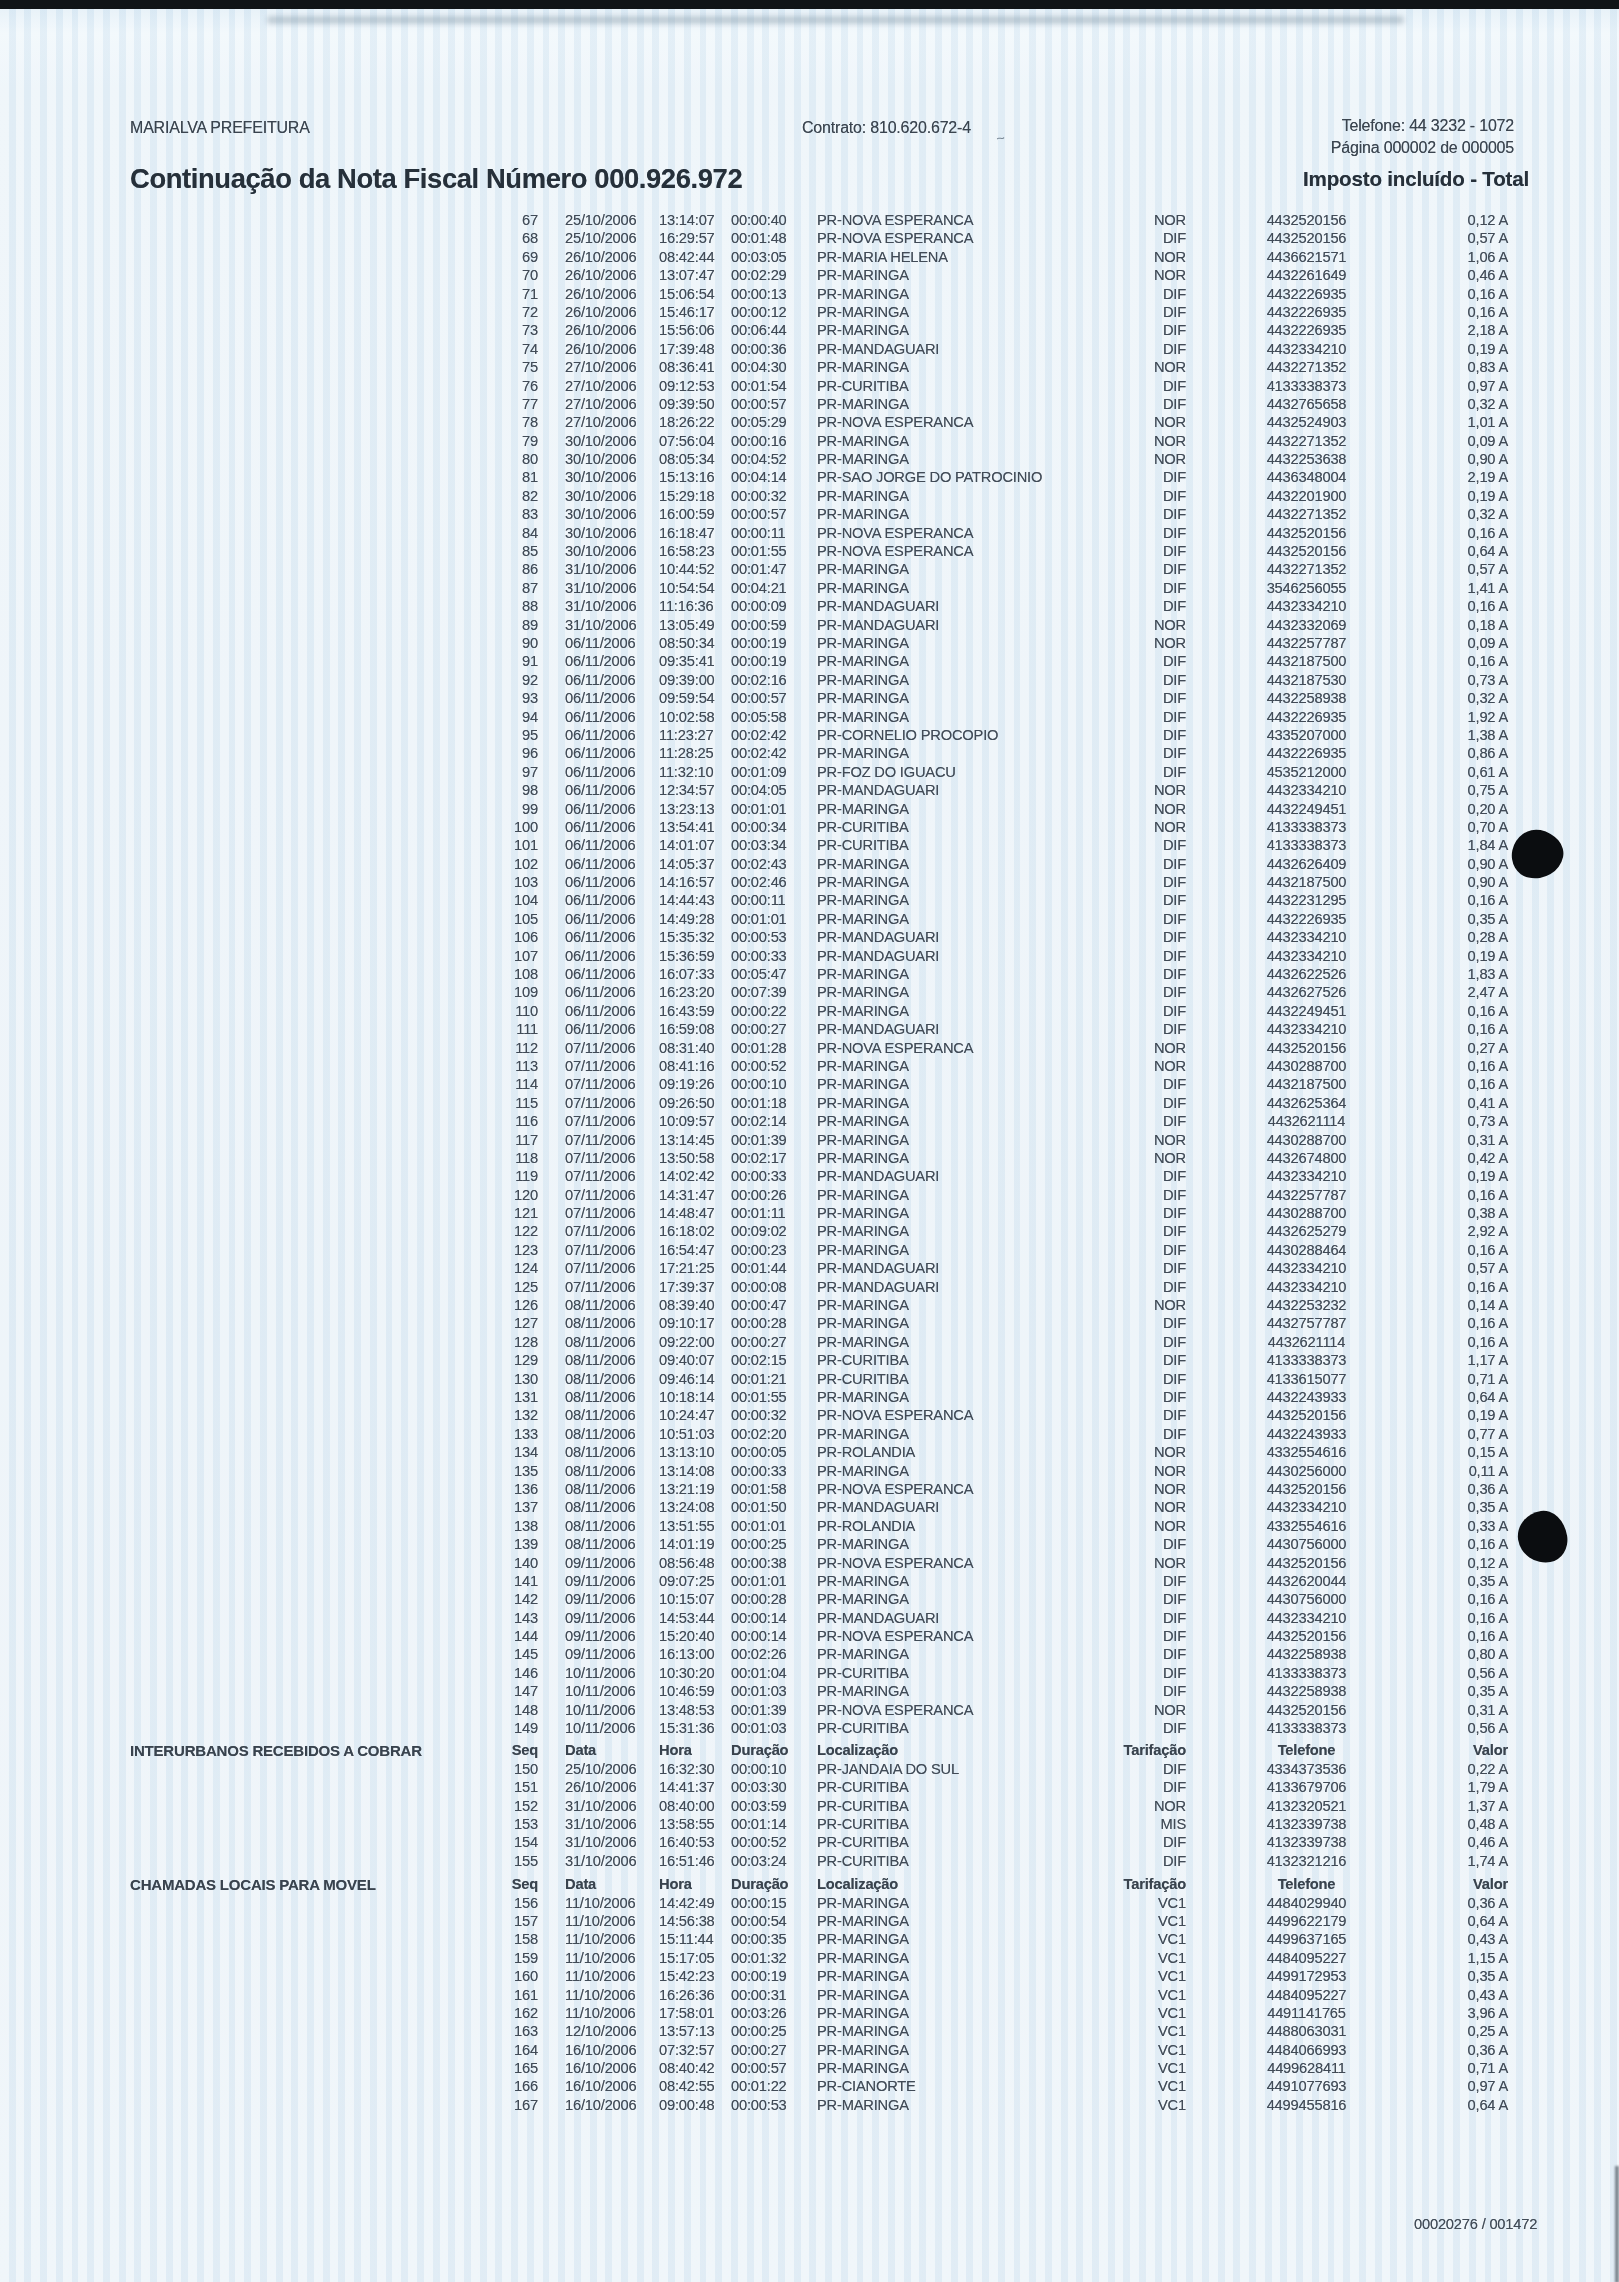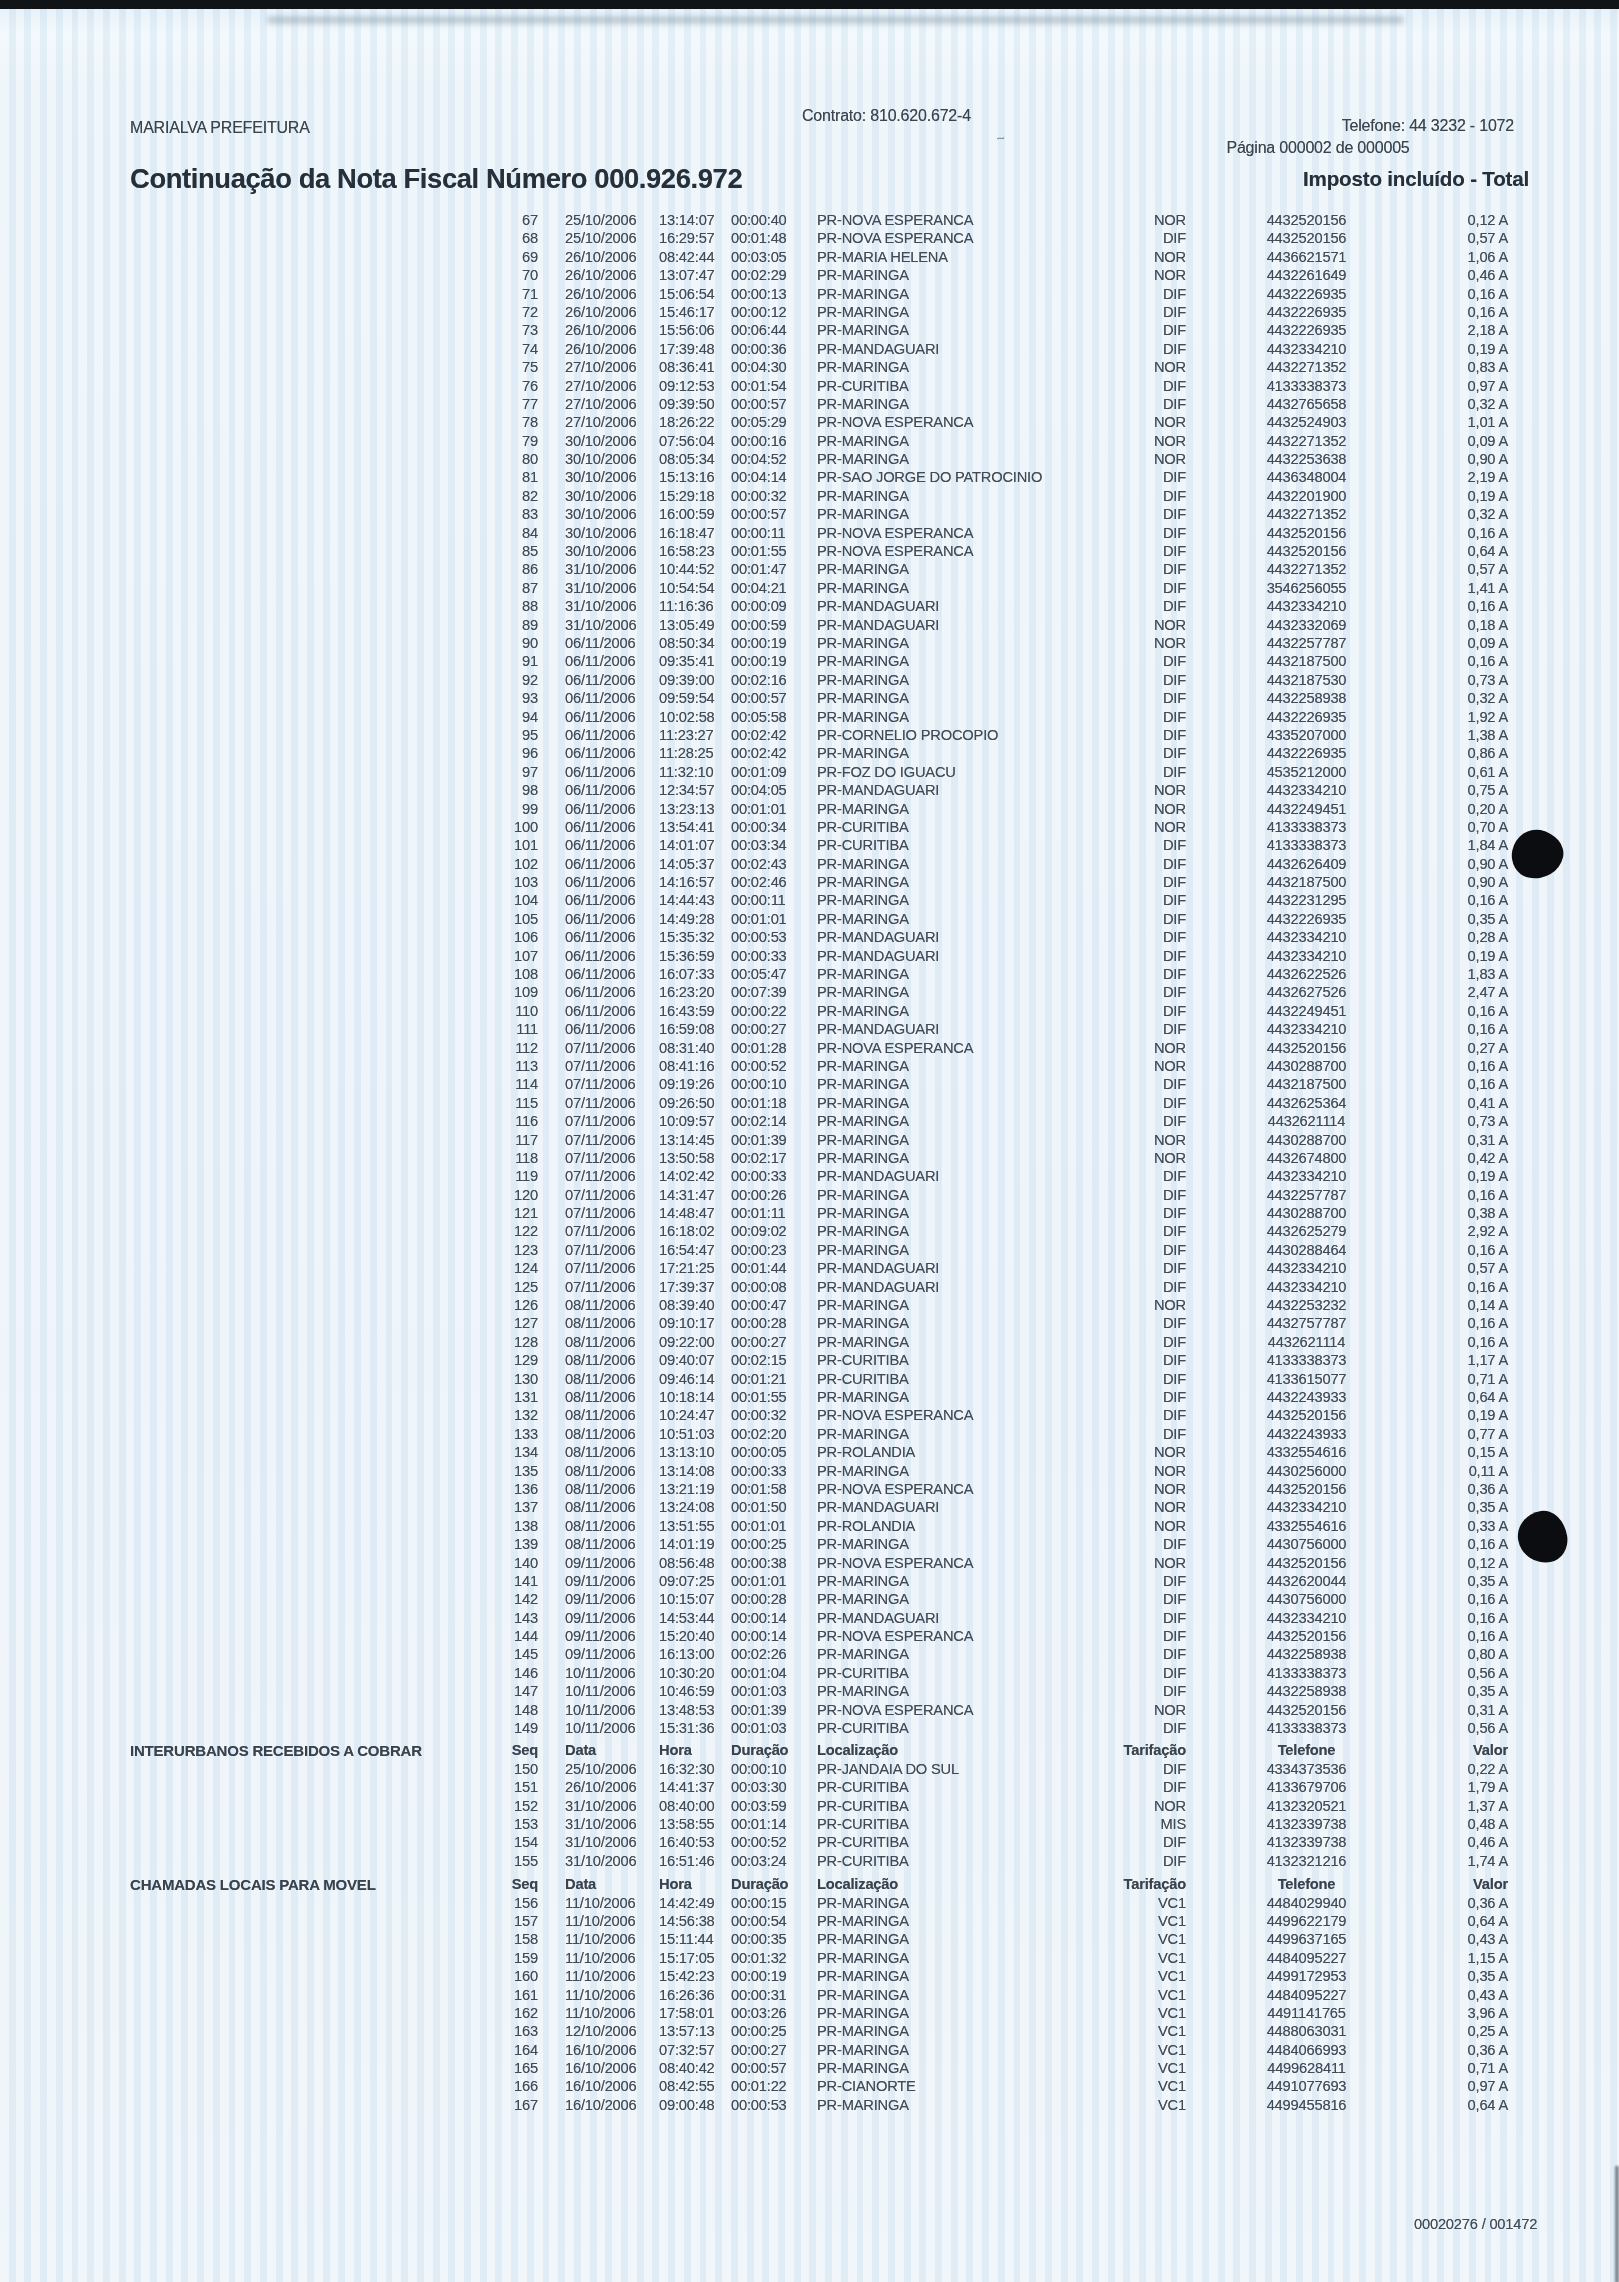--- a/index.html
+++ b/index.html
@@ -53,24 +53,24 @@
 </style>
 </head>
 <body>
 
 <div class="page">
 
   <div class="topstrip"></div>
   <div class="topsmudge"></div>
 
   <div class="txt hdr-small" style="left:130px;top:119px;">MARIALVA PREFEITURA</div>
-  <div class="txt hdr-small" style="left:802px;top:107px;">Contrato: 810.620.672-4</div>
+  <div class="txt hdr-small" style="left:802px;top:119px;">Contrato: 810.620.672-4</div>
   <div class="pen-mark">~</div>
   <div class="txt hdr-small r-align" style="left:1122px;top:117px;width:392px;">Telefone: 44  3232 - 1072</div>
-  <div class="txt hdr-small r-align" style="left:1122px;top:139px;width:392px;text-align:center;">Página 000002 de 000005</div>
+  <div class="txt hdr-small r-align" style="left:1122px;top:139px;width:392px;">Página 000002 de 000005</div>
 
   <div class="txt title-main" style="left:130px;top:163px;">Continuação da Nota Fiscal Número 000.926.972</div>
   <div class="txt title-right r-align" style="left:1132px;top:167px;width:397px;">Imposto incluído - Total</div>
 
   <div id="table-area">
       <div class="tline row">
         <span class="cell c-seq">67</span>
         <span class="cell c-data">25/10/2006</span>
         <span class="cell c-hora">13:14:07</span>
         <span class="cell c-dur">00:00:40</span>

